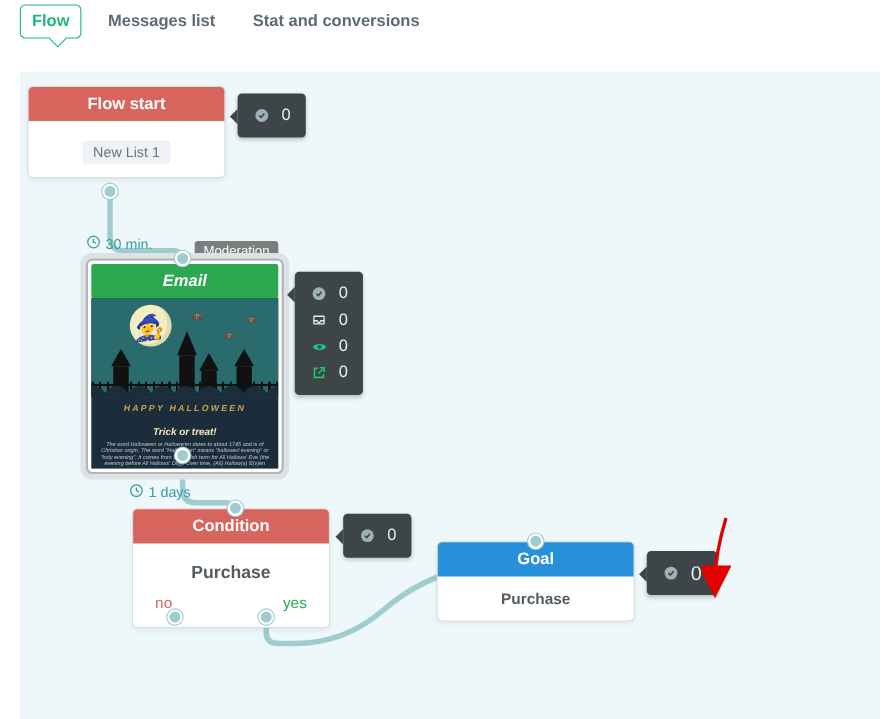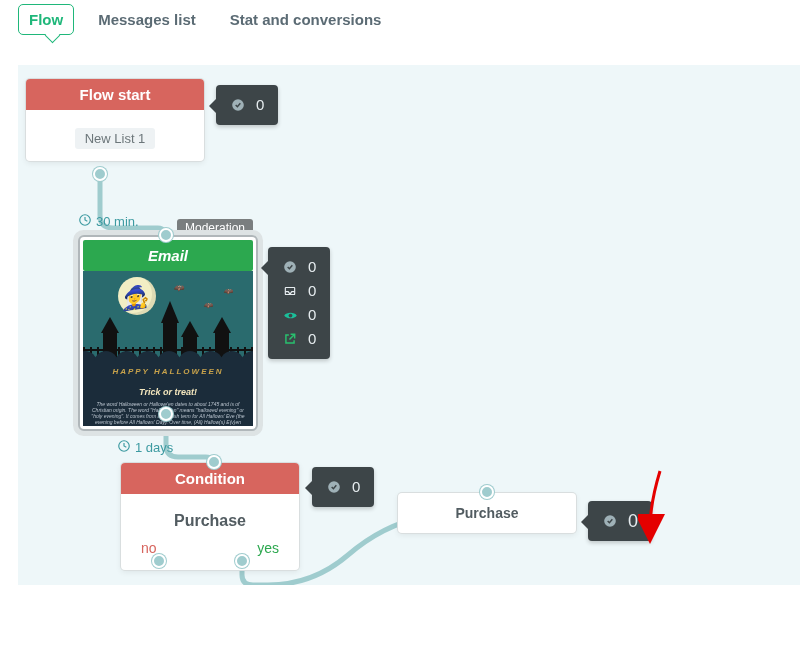--- a/index.html
+++ b/index.html
@@ -9,21 +9,21 @@
   .tabs { display: flex; gap: 14px; padding: 4px 18px 10px 18px; align-items: center; }
   .tab { color: #5b6b74; font-size: 15px; font-weight: 600; padding: 6px 10px; cursor: pointer; border-radius: 4px; }
   .tab.active { color: #1fb77a; border: 1.5px solid #1fb77a; border-radius: 5px; position: relative; }
   .tab.active::after {
     content: ""; position: absolute; bottom: -7px; left: 28px;
     width: 10px; height: 10px; background: #fff; border-right: 1.5px solid #1fb77a; border-bottom: 1.5px solid #1fb77a;
     transform: rotate(45deg);
   }
 
   
-  .canvas { position: relative; background: #eef7f9; margin: 20px 10px 0 18px; height: 520px; }
+  .canvas { position: relative; background: #eef7f9; margin: 20px 10px 0 18px; height: 590px; }
   svg.edges { position: absolute; inset: 0; width: 100%; height: 100%; pointer-events: none; }
   svg.edges path, svg.edges circle { stroke: #9fccce; fill: none; }
 
   .node { position: absolute; background: #fff; border-radius: 4px; box-shadow: 0 0 0 1px #d9dedf, 0 2px 6px rgba(0,0,0,.08); }
   .node-hd { color: #fff; font-weight: 700; text-align: center; padding: 7px 8px; border-radius: 4px 4px 0 0; font-size: 15px; }
   .hd-red { background: #d7655e; }
   .hd-green { background: #2ca84f; }
   .hd-blue { background: #2691d9; }
   .node-body { padding: 12px 14px; text-align: center; color: #525c61; font-size: 14px; }
   .chip { display: inline-block; background: #eef2f4; color: #6c767a; font-size: 13px; padding: 3px 10px; border-radius: 3px; margin-top: 6px; }
@@ -224,20 +224,21 @@
           <svg width="14" height="14" viewBox="0 0 24 24">
             <circle cx="12" cy="12" r="10" fill="#9fb1b7"></circle>
             <path d="M8 12 l3 3 l5 -6" stroke="#3d4548" stroke-width="2.5" fill="none"></path>
           </svg>
         </span>
         <span>0</span>
       </div>
   </div>
 
   <div class="node" style="left:380px; top:428px; width:178px;">
+    <div class="node-hd hd-blue">Goal</div>
     <div class="node-body">
       <div style="font-weight:600;">Purchase</div>
     </div>
   </div>
   <div class="port" style="left:462px; top:420px;"></div>
 
   <div class="stats" style="left:570px; top:436px;">
     <div class="row">
         <span class="statico">
           <svg width="14" height="14" viewBox="0 0 24 24">

